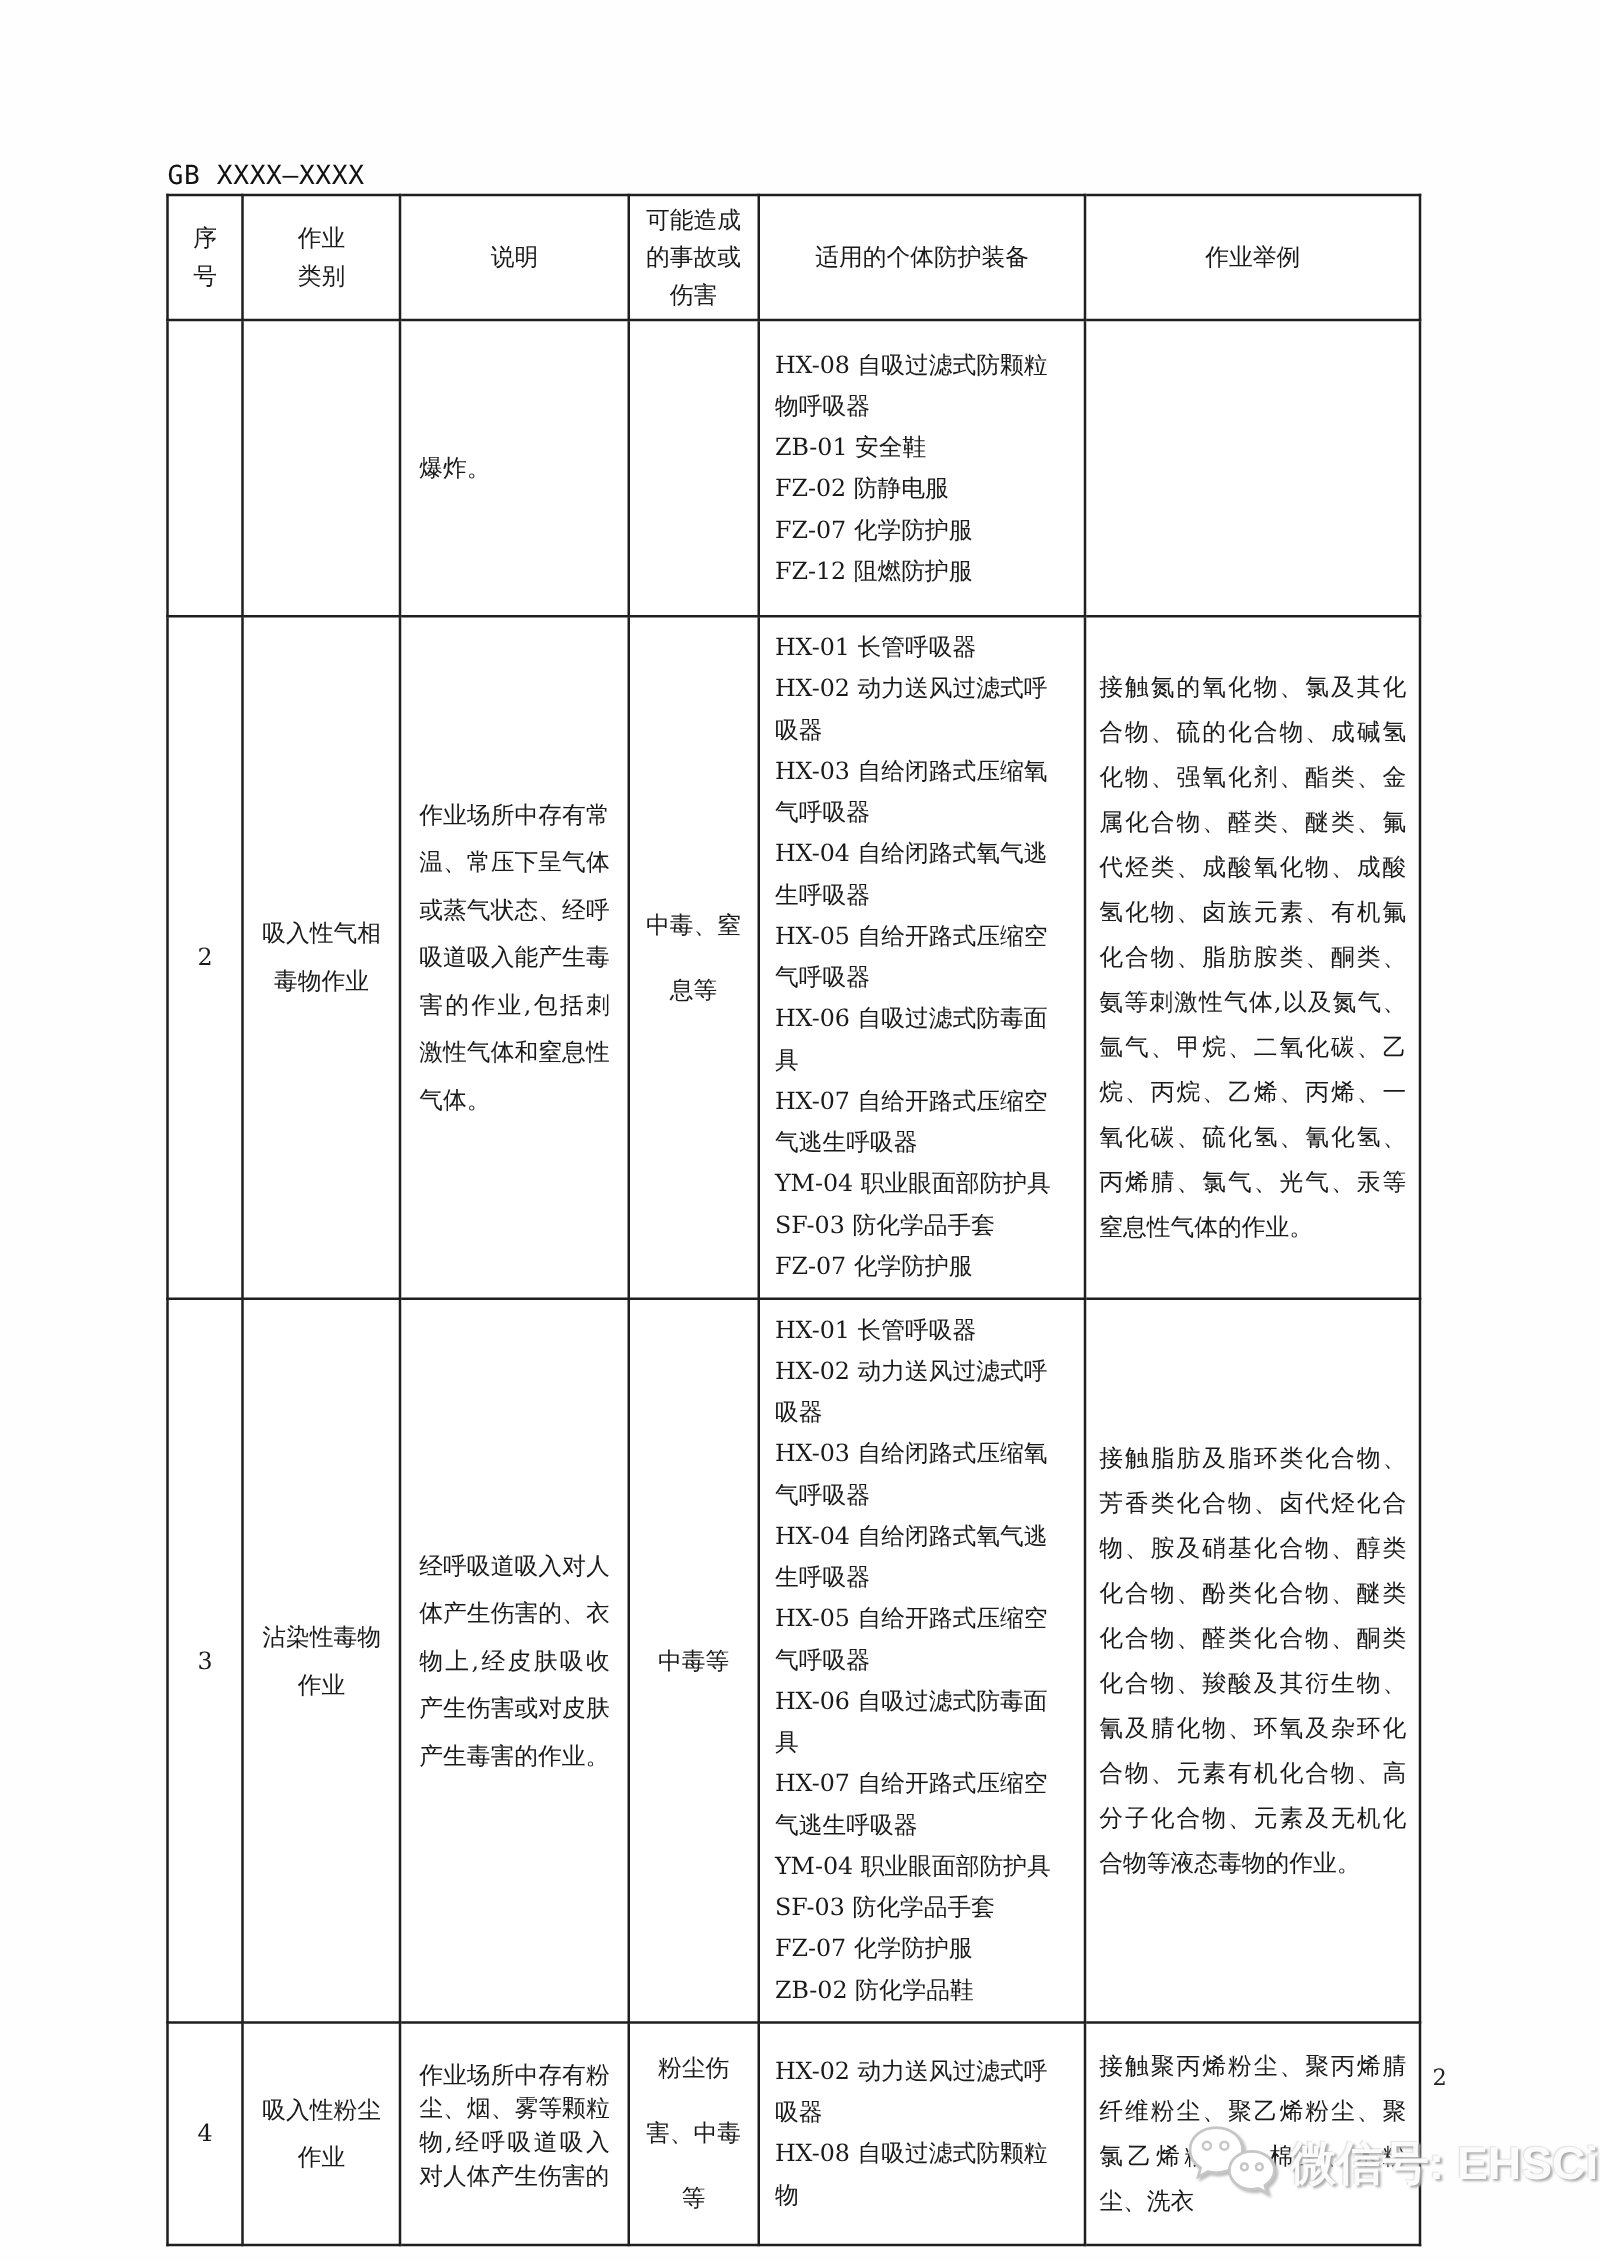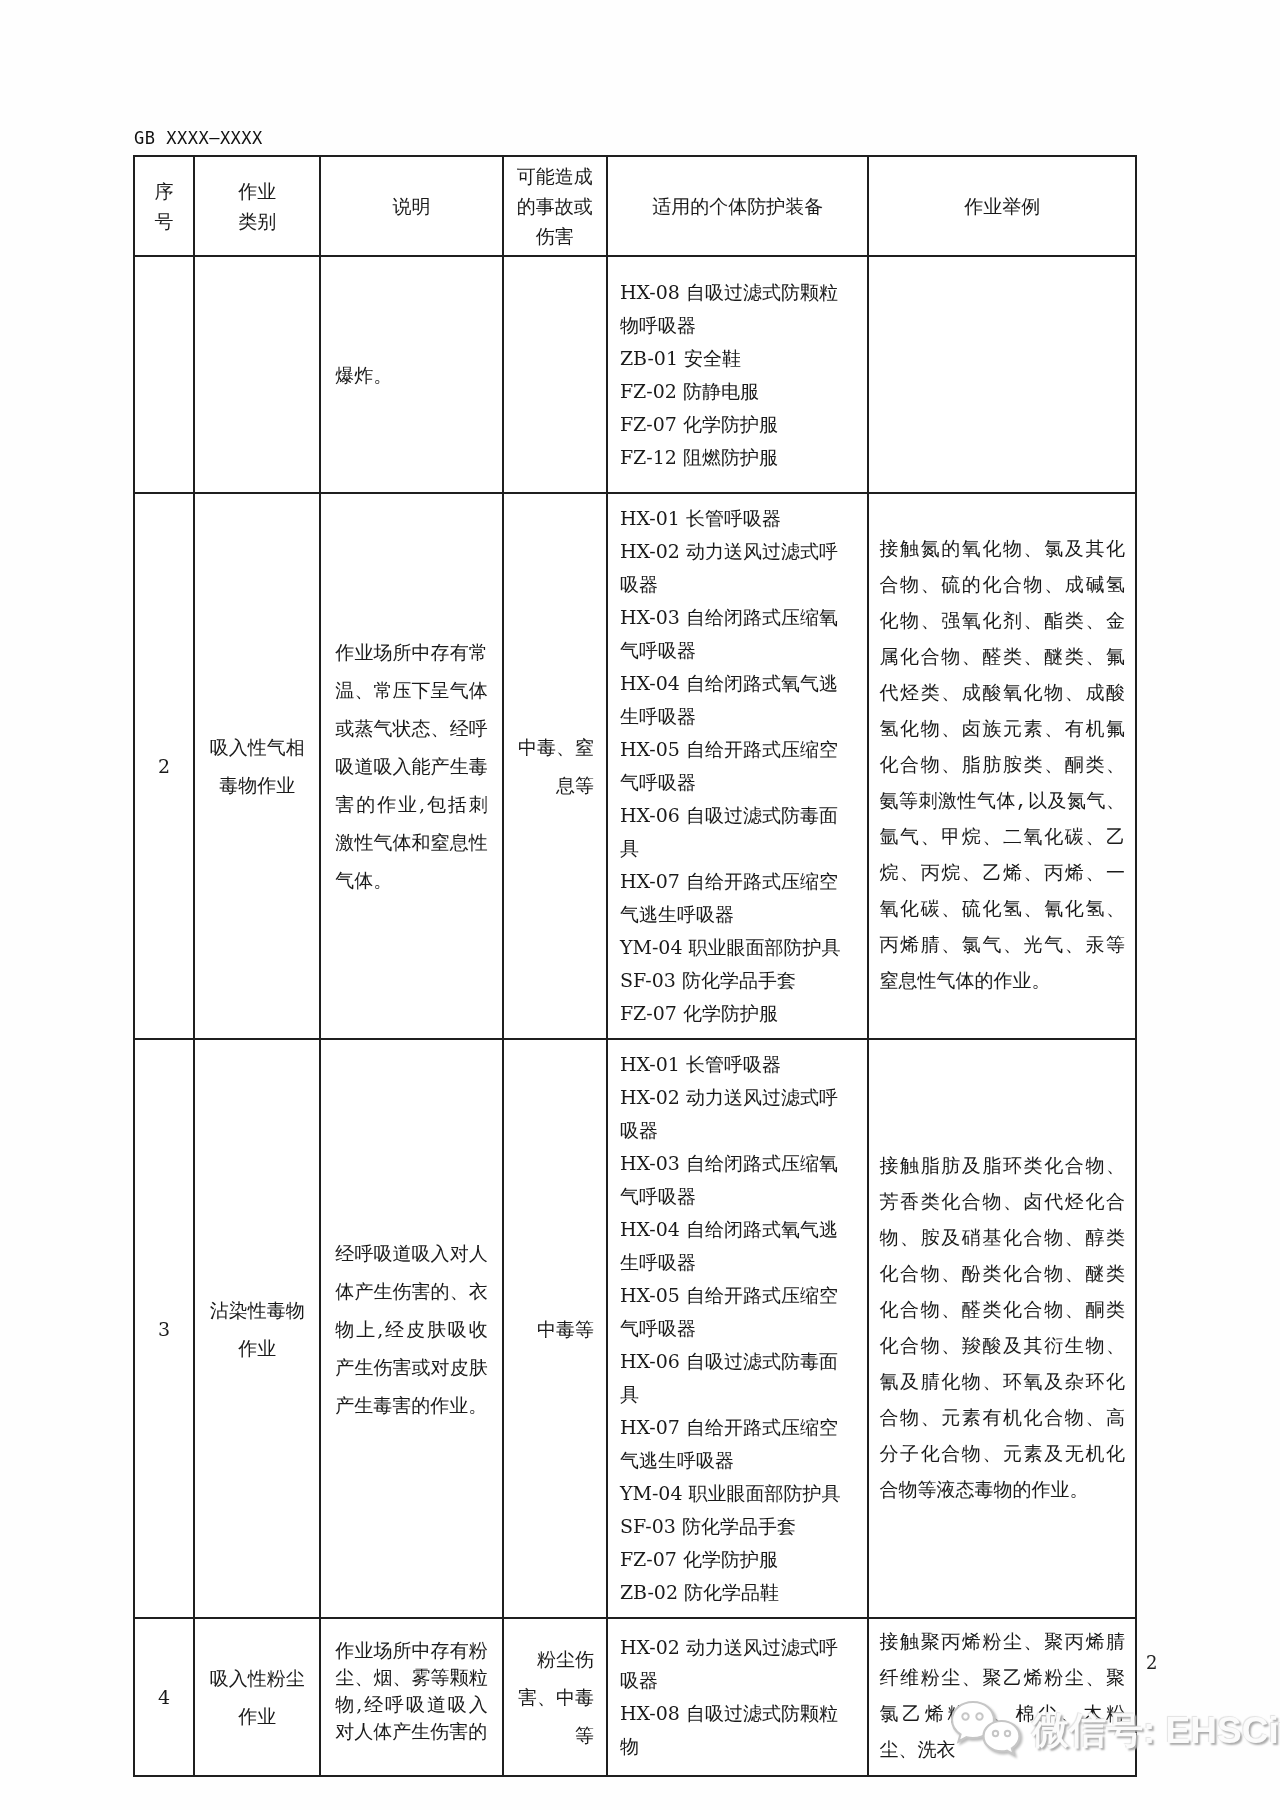--- a/index.html
+++ b/index.html
@@ -7,21 +7,21 @@
     position:relative;
     width:1280px;height:1810px;
     background:#fefefe;
     font-family:"DejaVu Serif","Liberation Serif",serif;
     color:#1a1a1a;
     overflow:hidden;
   }
   .doc-code{
     position:absolute;left:134px;top:128px;
     font-family:"DejaVu Sans Mono","Liberation Mono",monospace;
-    font-size:17px;letter-spacing:.5px;color:#111;
+    font-size:21px;letter-spacing:.5px;color:#111;
   }
   table.doc-table{
     position:absolute;left:133px;top:155px;
     width:1004px;
     border-collapse:collapse;table-layout:fixed;
     background:#fff;
   }
   .doc-table td{
     border:2px solid #1f1f1f;
     font-size:19px;
@@ -34,26 +34,26 @@
   tr.r2{height:498px;}
   tr.r3{height:533px;}
   tr.r4{height:107px;}
   .hcell{
     text-align:center;line-height:30px;
     white-space:pre-line;padding:4px 6px;
   }
   .col-seq{text-align:center;}
   .col-cat{text-align:center;line-height:38px;padding:0 8px;margin-top:28px;}
   .col-desc{padding:18px 14px;line-height:38px;text-align:justify;}
-  .col-haz{text-align:right;line-height:38px;padding:0 12px;margin-top:14px;}
+  .col-haz{text-align:center;line-height:52px;padding:0 12px;margin-top:14px;}
   .col-ppe{
     vertical-align:top;padding:8px 23px 8px 12px;
     line-height:33px;white-space:pre-line;
   }
-  .col-ex{padding:6px 10px;line-height:36px;text-align:justify;font-family:Liberation Mono, monospace;}
+  .col-ex{padding:16px 10px;line-height:36px;text-align:justify;}
   .vtop{vertical-align:top;}
   td.desc-tight{line-height:27px;padding-top:5px;margin-top:16px;}
   .page-number{
     position:absolute;left:1146px;top:1652px;
     font-size:18px;color:#222;
   }
   .watermark{
     position:absolute;left:948px;top:1698px;
     display:flex;align-items:center;gap:8px;
   }

